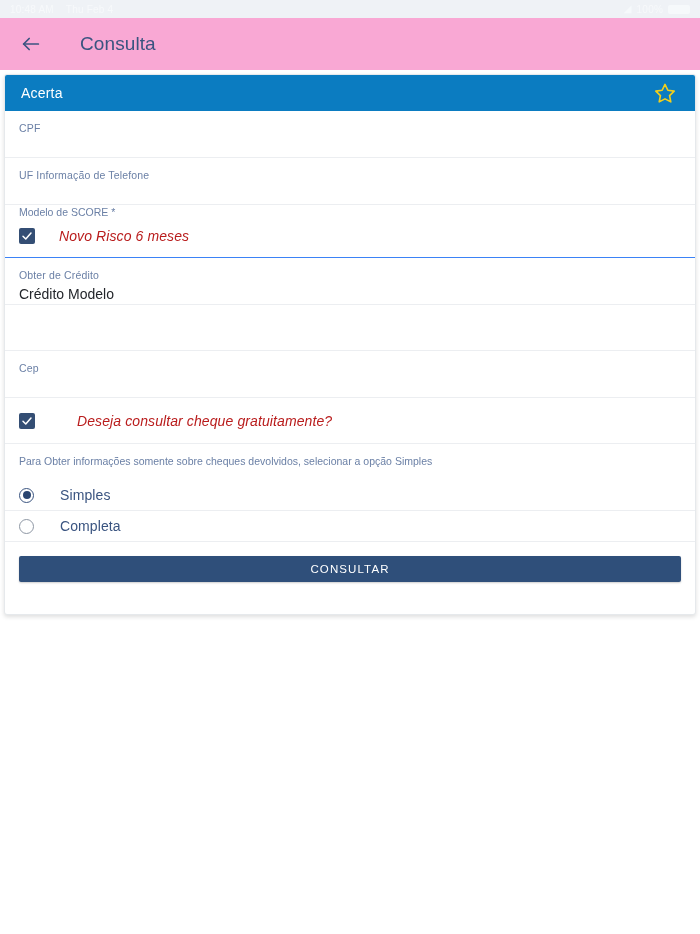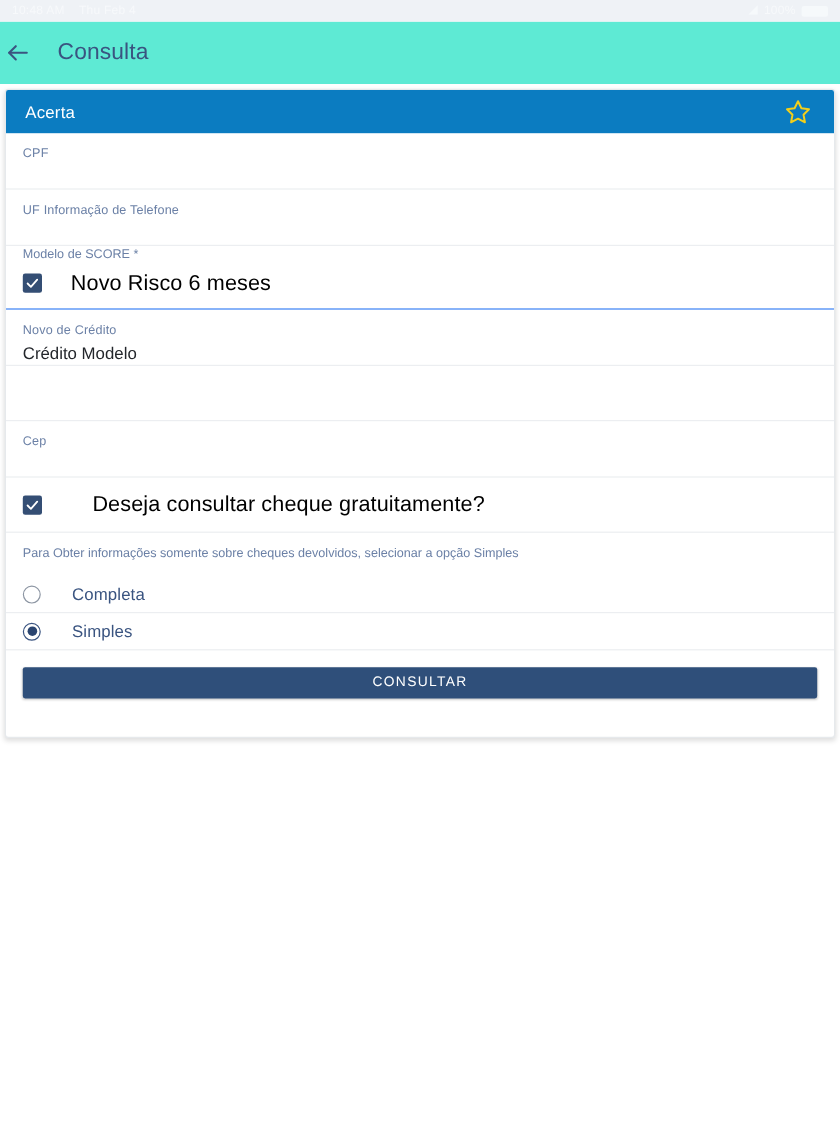--- a/index.html
+++ b/index.html
@@ -44,24 +44,25 @@
     display: inline-block;
     width: 22px;
     height: 9px;
     border-radius: 2px;
     background: #f6f9fb;
   }
 
   
   .appbar {
     height: 52px;
-    background: #5eead4;
-    display: flex;
-    align-items: center;
-    padding: 0 2px;
+    background: #f9a8d4;
+    display: flex;
+    align-items: center;
+    padding: 0 18px;
+    gap: 16px;
   }
   .back-arrow {
     width: 26px;
     height: 26px;
     display: flex;
     align-items: center;
     justify-content: center;
     color: #3b5480;
     cursor: pointer;
   }
@@ -165,23 +166,24 @@
     height: 16px;
     border-radius: 2px;
     background: #344e74;
     display: flex;
     align-items: center;
     justify-content: center;
     flex: 0 0 auto;
   }
   .check-text {
     margin-left: 24px;
-    font-size: 18px;
-    color: #000000;
+    font-size: 14px;
+    color: #b91c1c;
     letter-spacing: .1px;
+    font-style: italic;
   }
   .check-row.standalone .check-text { margin-left: 42px; }
 
   
   .hint {
     padding: 10px 14px 12px 14px;
     font-size: 10.5px;
     color: #6b80a6;
     line-height: 14px;
   }
@@ -292,21 +294,21 @@
           <span class="checkbox">
             <svg width="12" height="12" viewBox="0 0 24 24" fill="none" stroke="#ffffff" stroke-width="3" stroke-linecap="round" stroke-linejoin="round">
               <polyline points="4,12.5 9.5,18 20,6"></polyline>
             </svg>
           </span>
           <span class="check-text">Novo Risco 6 meses</span>
         </div>
       </div>
 
       <div class="field">
-        <div class="field-label">Novo de Crédito</div>
+        <div class="field-label">Obter de Crédito</div>
         <div class="field-value">Crédito Modelo</div>
       </div>
 
       <div class="field">
         <div class="field-value"></div>
       </div>
 
       <div class="field">
         <div class="field-label">Cep</div>
         <div class="field-value"></div>
@@ -317,31 +319,31 @@
           <svg width="12" height="12" viewBox="0 0 24 24" fill="none" stroke="#ffffff" stroke-width="3" stroke-linecap="round" stroke-linejoin="round">
             <polyline points="4,12.5 9.5,18 20,6"></polyline>
           </svg>
         </span>
         <span class="check-text">Deseja consultar cheque gratuitamente?</span>
       </div>
 
       <div class="hint">Para Obter informações somente sobre cheques devolvidos, selecionar a opção Simples</div>
 
       <div class="radio-row">
-        <span class="radio off"></span>
-        <span class="radio-text">Completa</span>
-      </div>
-
-      <div class="radio-row">
         <span class="radio">
           <span class="dot"></span>
         </span>
         <span class="radio-text">Simples</span>
       </div>
 
+      <div class="radio-row">
+        <span class="radio off"></span>
+        <span class="radio-text">Completa</span>
+      </div>
+
       <div class="submit-wrap">
         <button class="submit-btn">CONSULTAR</button>
       </div>
 
     </div>
   </div>
 
 </div>
 
 </body></html>

